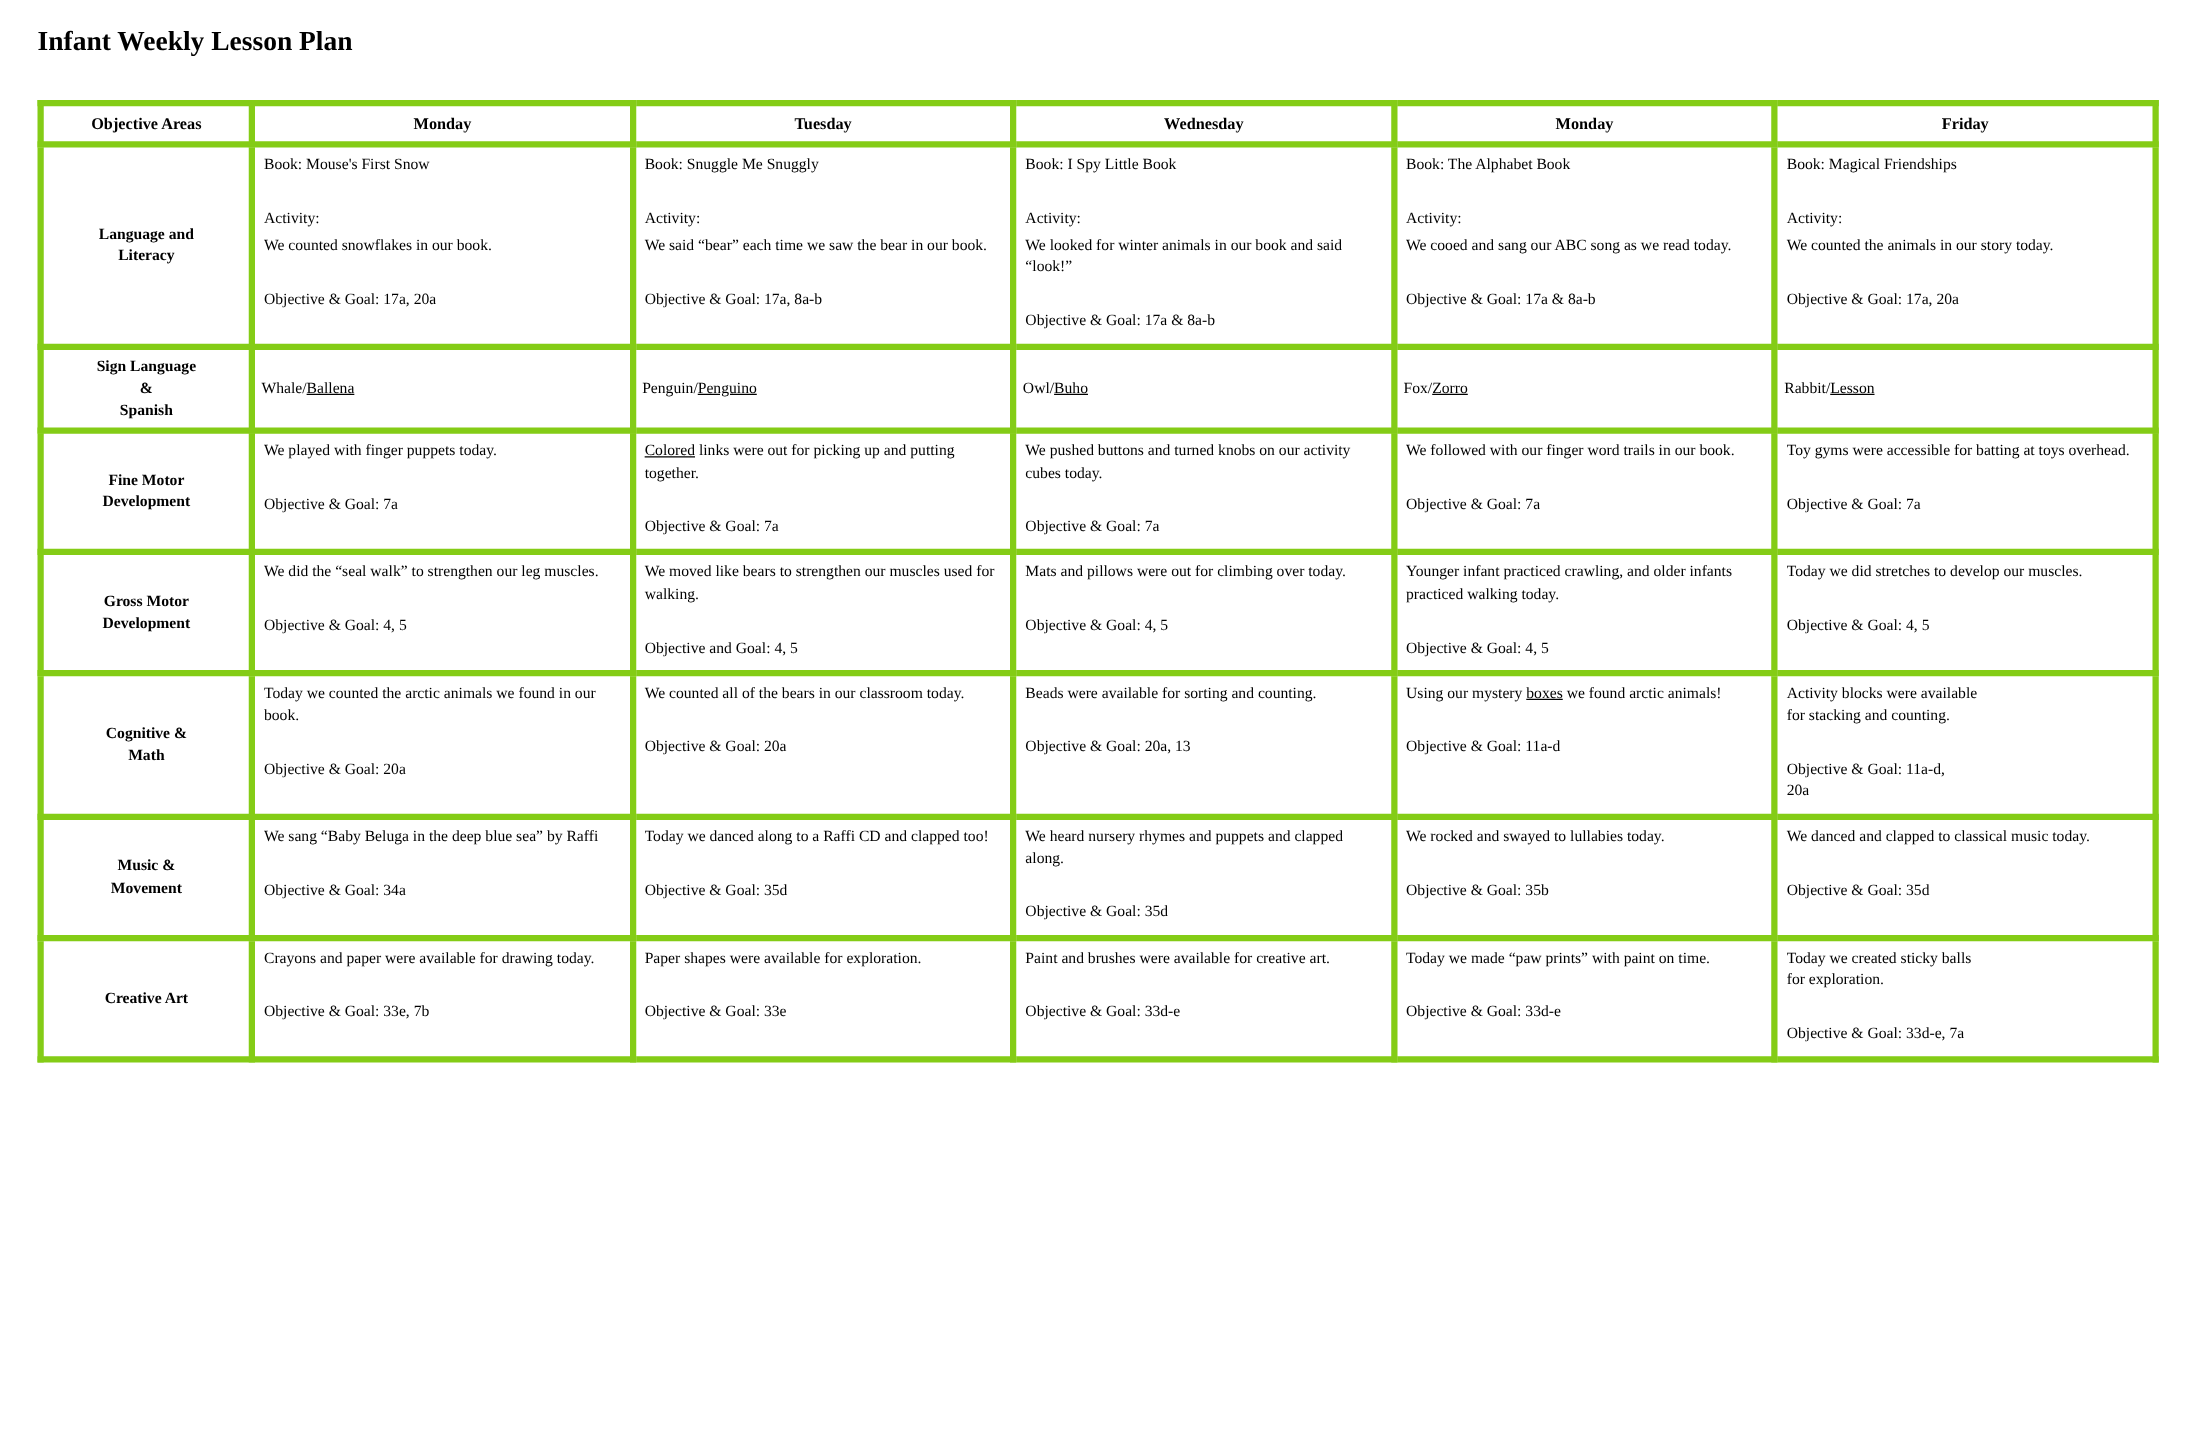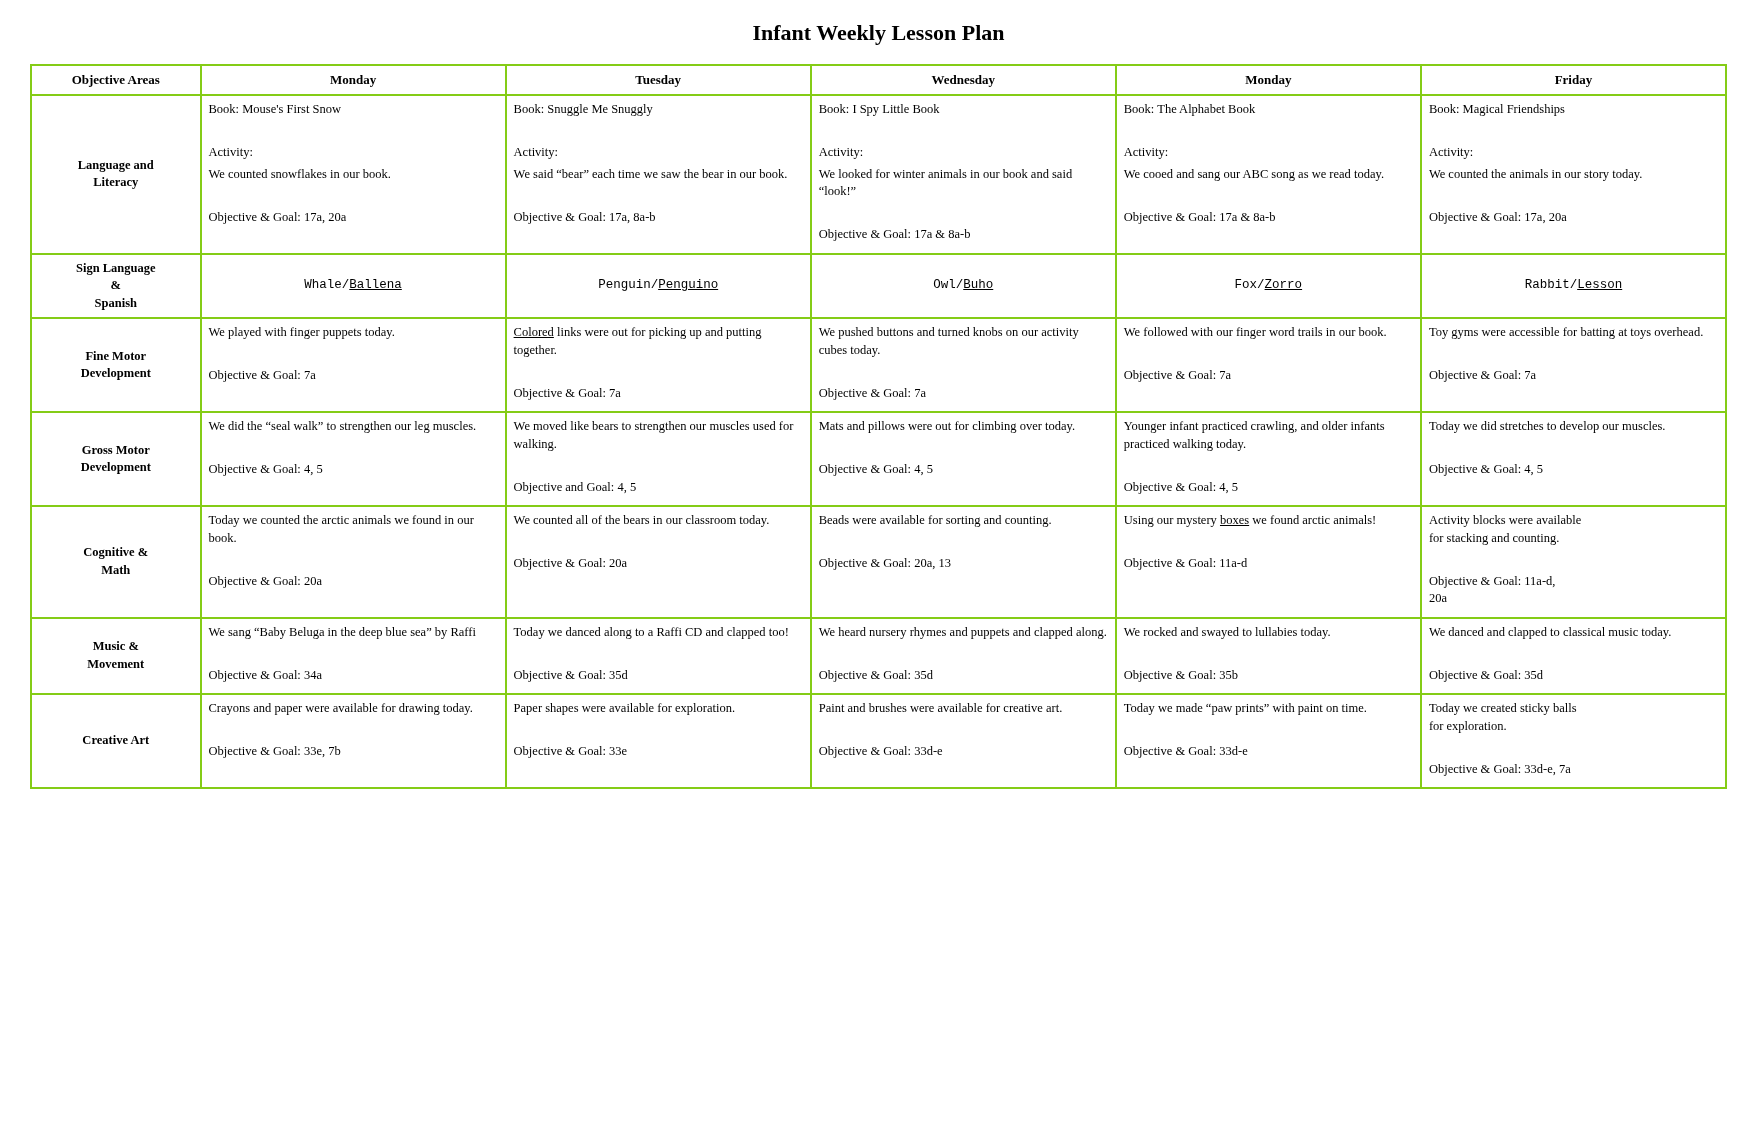--- a/index.html
+++ b/index.html
@@ -4,33 +4,32 @@
   <style>
     * { box-sizing: border-box; margin: 0; padding: 0; }
     body {
       background: #fff;
       font-family: 'Times New Roman', Times, serif;
       font-size: 13px;
       color: #000;
       padding: 20px 30px;
     }
     h1 {
-      text-align: center;
       font-size: 22px;
       font-weight: bold;
-      margin-bottom: 18px;
+      margin-bottom: 34px;
       font-family: Georgia, serif;
     }
     table {
       width: 100%;
       border-collapse: collapse;
       table-layout: fixed;
     }
     th, td {
-      border: 2px solid #84cc16;
+      border: 5px solid #84cc16;
       padding: 5px 7px;
       vertical-align: top;
       font-size: 12.5px;
       line-height: 1.4;
     }
     th {
       text-align: center;
       font-weight: bold;
       background: #fff;
       font-size: 13px;
@@ -40,24 +39,22 @@
 
     .area-cell {
       text-align: center;
       font-weight: bold;
       vertical-align: middle;
       margin-left: 28px;
     }
     .bold { font-weight: normal; }
     .underline { text-decoration: underline; }
     .sign-cell {
-      text-align: center;
       vertical-align: middle;
       padding: 4px 5px;
-      font-family: Liberation Mono, monospace;
     }
     p { margin: 0 0 4px 0; }
   </style>
 </head>
 <body>
 
 <h1>Infant Weekly Lesson Plan</h1>
 
 <table>
   <thead>

